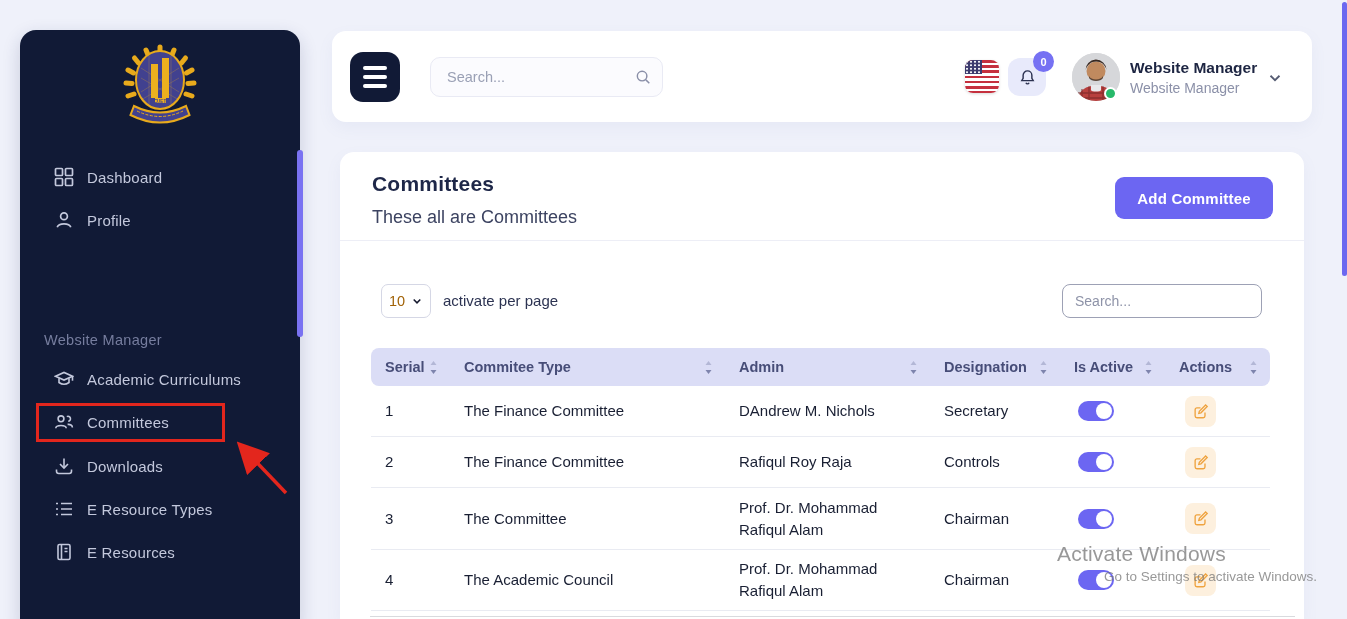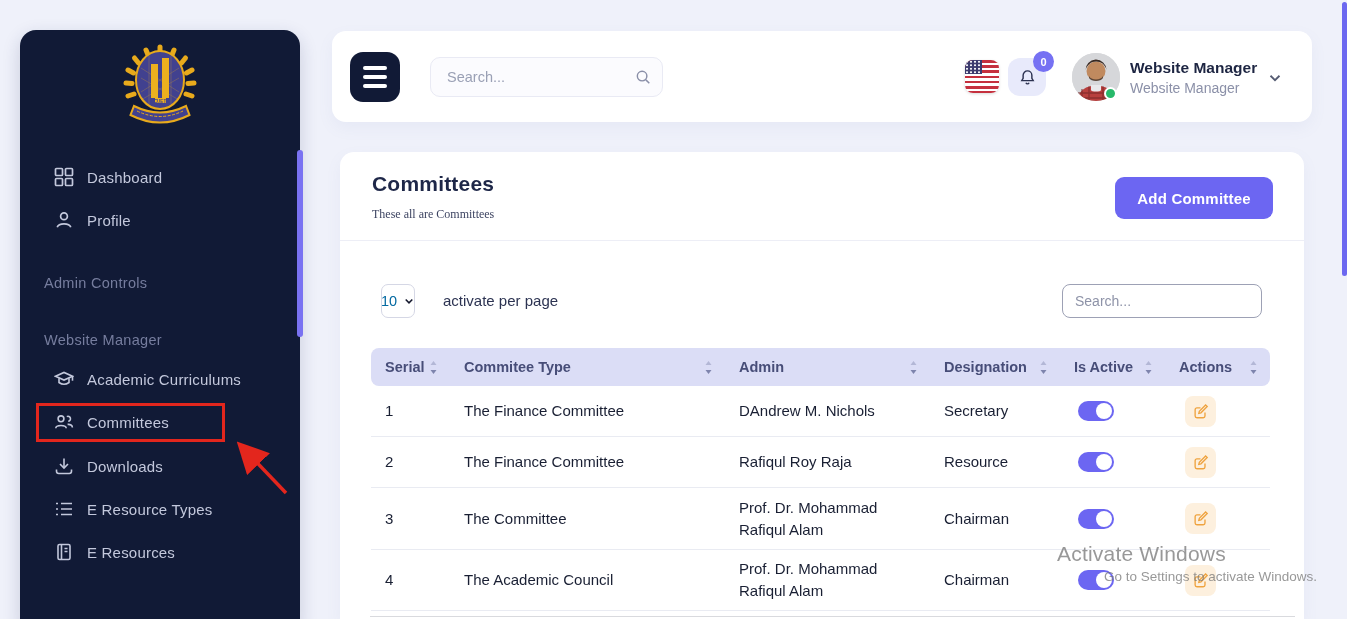--- a/index.html
+++ b/index.html
@@ -89,34 +89,34 @@
   .user-role { position:absolute; left:798px; top:49px; font-size:14px; color:#8b90a8; }
   .user-chevron { position:absolute; left:934px; top:38px; color:#555b72; cursor:pointer; }
 
   
   .main-card {
     left:340px; top:152px; width:964px; height:467px;
     background:#fff; border-radius:14px 14px 0 0;
     box-shadow:0 6px 16px rgba(120,130,180,.07);
   }
   .page-title { position:absolute; left:32px; top:20px; font-size:21px; font-weight:bold; color:#1e2748; letter-spacing:.2px; }
-  .page-subtitle { position:absolute; left:32px; top:55px; font-size:12px; color:#3c4361;font-family:Liberation Serif, serif; }
+  .page-subtitle { position:absolute; left:32px; top:55px; font-size:18px; color:#3c4361; }
   .add-btn {
     position:absolute; left:775px; top:25px; width:158px; height:42px;
     background:#6c66f2; color:#fff; border:none; border-radius:9px;
     font-family:inherit; font-size:15px; font-weight:bold; cursor:pointer;
     display:flex; align-items:center; justify-content:center; letter-spacing:.2px;
   }
   .card-divider { position:absolute; left:0; top:88px; width:964px; height:1px; background:#edeef6; }
 
   .entries-select {
-    position:absolute; left:41px; top:132px; width:34px; height:34px;
+    position:absolute; left:41px; top:132px; width:50px; height:34px;
     border:1px solid #d5d7e5; border-radius:7px; background:#fff; cursor:pointer;
     display:flex; align-items:center; justify-content:center; gap:6px;
-    font-size:14.5px; color:#0369a1;
+    font-size:14.5px; color:#a16207;
   }
   .entries-label { position:absolute; left:103px; top:140px; font-size:15px; color:#2c3352; }
   .table-search {
     position:absolute; left:722px; top:132px; width:200px; height:34px;
     border:1px solid #9da1b5; border-radius:8px; background:#fff; padding:0 12px;
     font-family:inherit; font-size:14px; color:#333; outline:none;
   }
   .table-search::placeholder { color:#8e93a8; }
 
   
@@ -219,23 +219,20 @@
   <div class="side-item" style="top:172px">
     <span class="sicon">
       <svg viewBox="0 0 20 20" width="20" height="20" fill="none" stroke="currentColor" stroke-width="1.7">
         <circle cx="10" cy="6.2" r="3.4"></circle>
           <path d="M3.2 17.3c1.6-4.6 12-4.6 13.6 0"></path>
       </svg>
     </span>
     <span>Profile</span>
   </div>
 
-  <div class="side-section" style="top:235px">
-    <span>Admin Controls</span>
-  </div>
 
   <div class="side-section" style="top:292px">
     <span>Website Manager</span>
   </div>
 
   <div class="side-item" style="top:331px">
     <span class="sicon">
       <svg viewBox="0 0 20 20" width="20" height="20" fill="none" stroke="currentColor" stroke-width="1.6">
         <path d="M1.5 7.2 10 3.4l8.5 3.8L10 11z"></path>
           <path d="M5 9.3v4.2c3 2.1 7 2.1 10 0V9.3"></path>
@@ -446,21 +443,21 @@
             </svg>
           </span>
         </button>
       </div>
     </div>
 
     <div class="tbl-row row-h51">
       <div class="td">2</div>
       <div class="td">The Finance Committee</div>
       <div class="td"><span class="wrapcap">Rafiqul Roy Raja</span></div>
-      <div class="td">Resource</div>
+      <div class="td">Controls</div>
       <div class="td">
         <div class="toggle">
             <div class="knob"></div>
           </div>
       </div>
       <div class="td">
         <button class="edit-btn">
           <span style="display:flex;">
             <svg viewBox="0 0 19 19" width="17" height="17" fill="none" stroke="currentColor" stroke-width="1.5">
               <path d="M14.5 10.5v4a2 2 0 0 1-2 2h-7a2 2 0 0 1-2-2v-7a2 2 0 0 1 2-2h4"></path>

